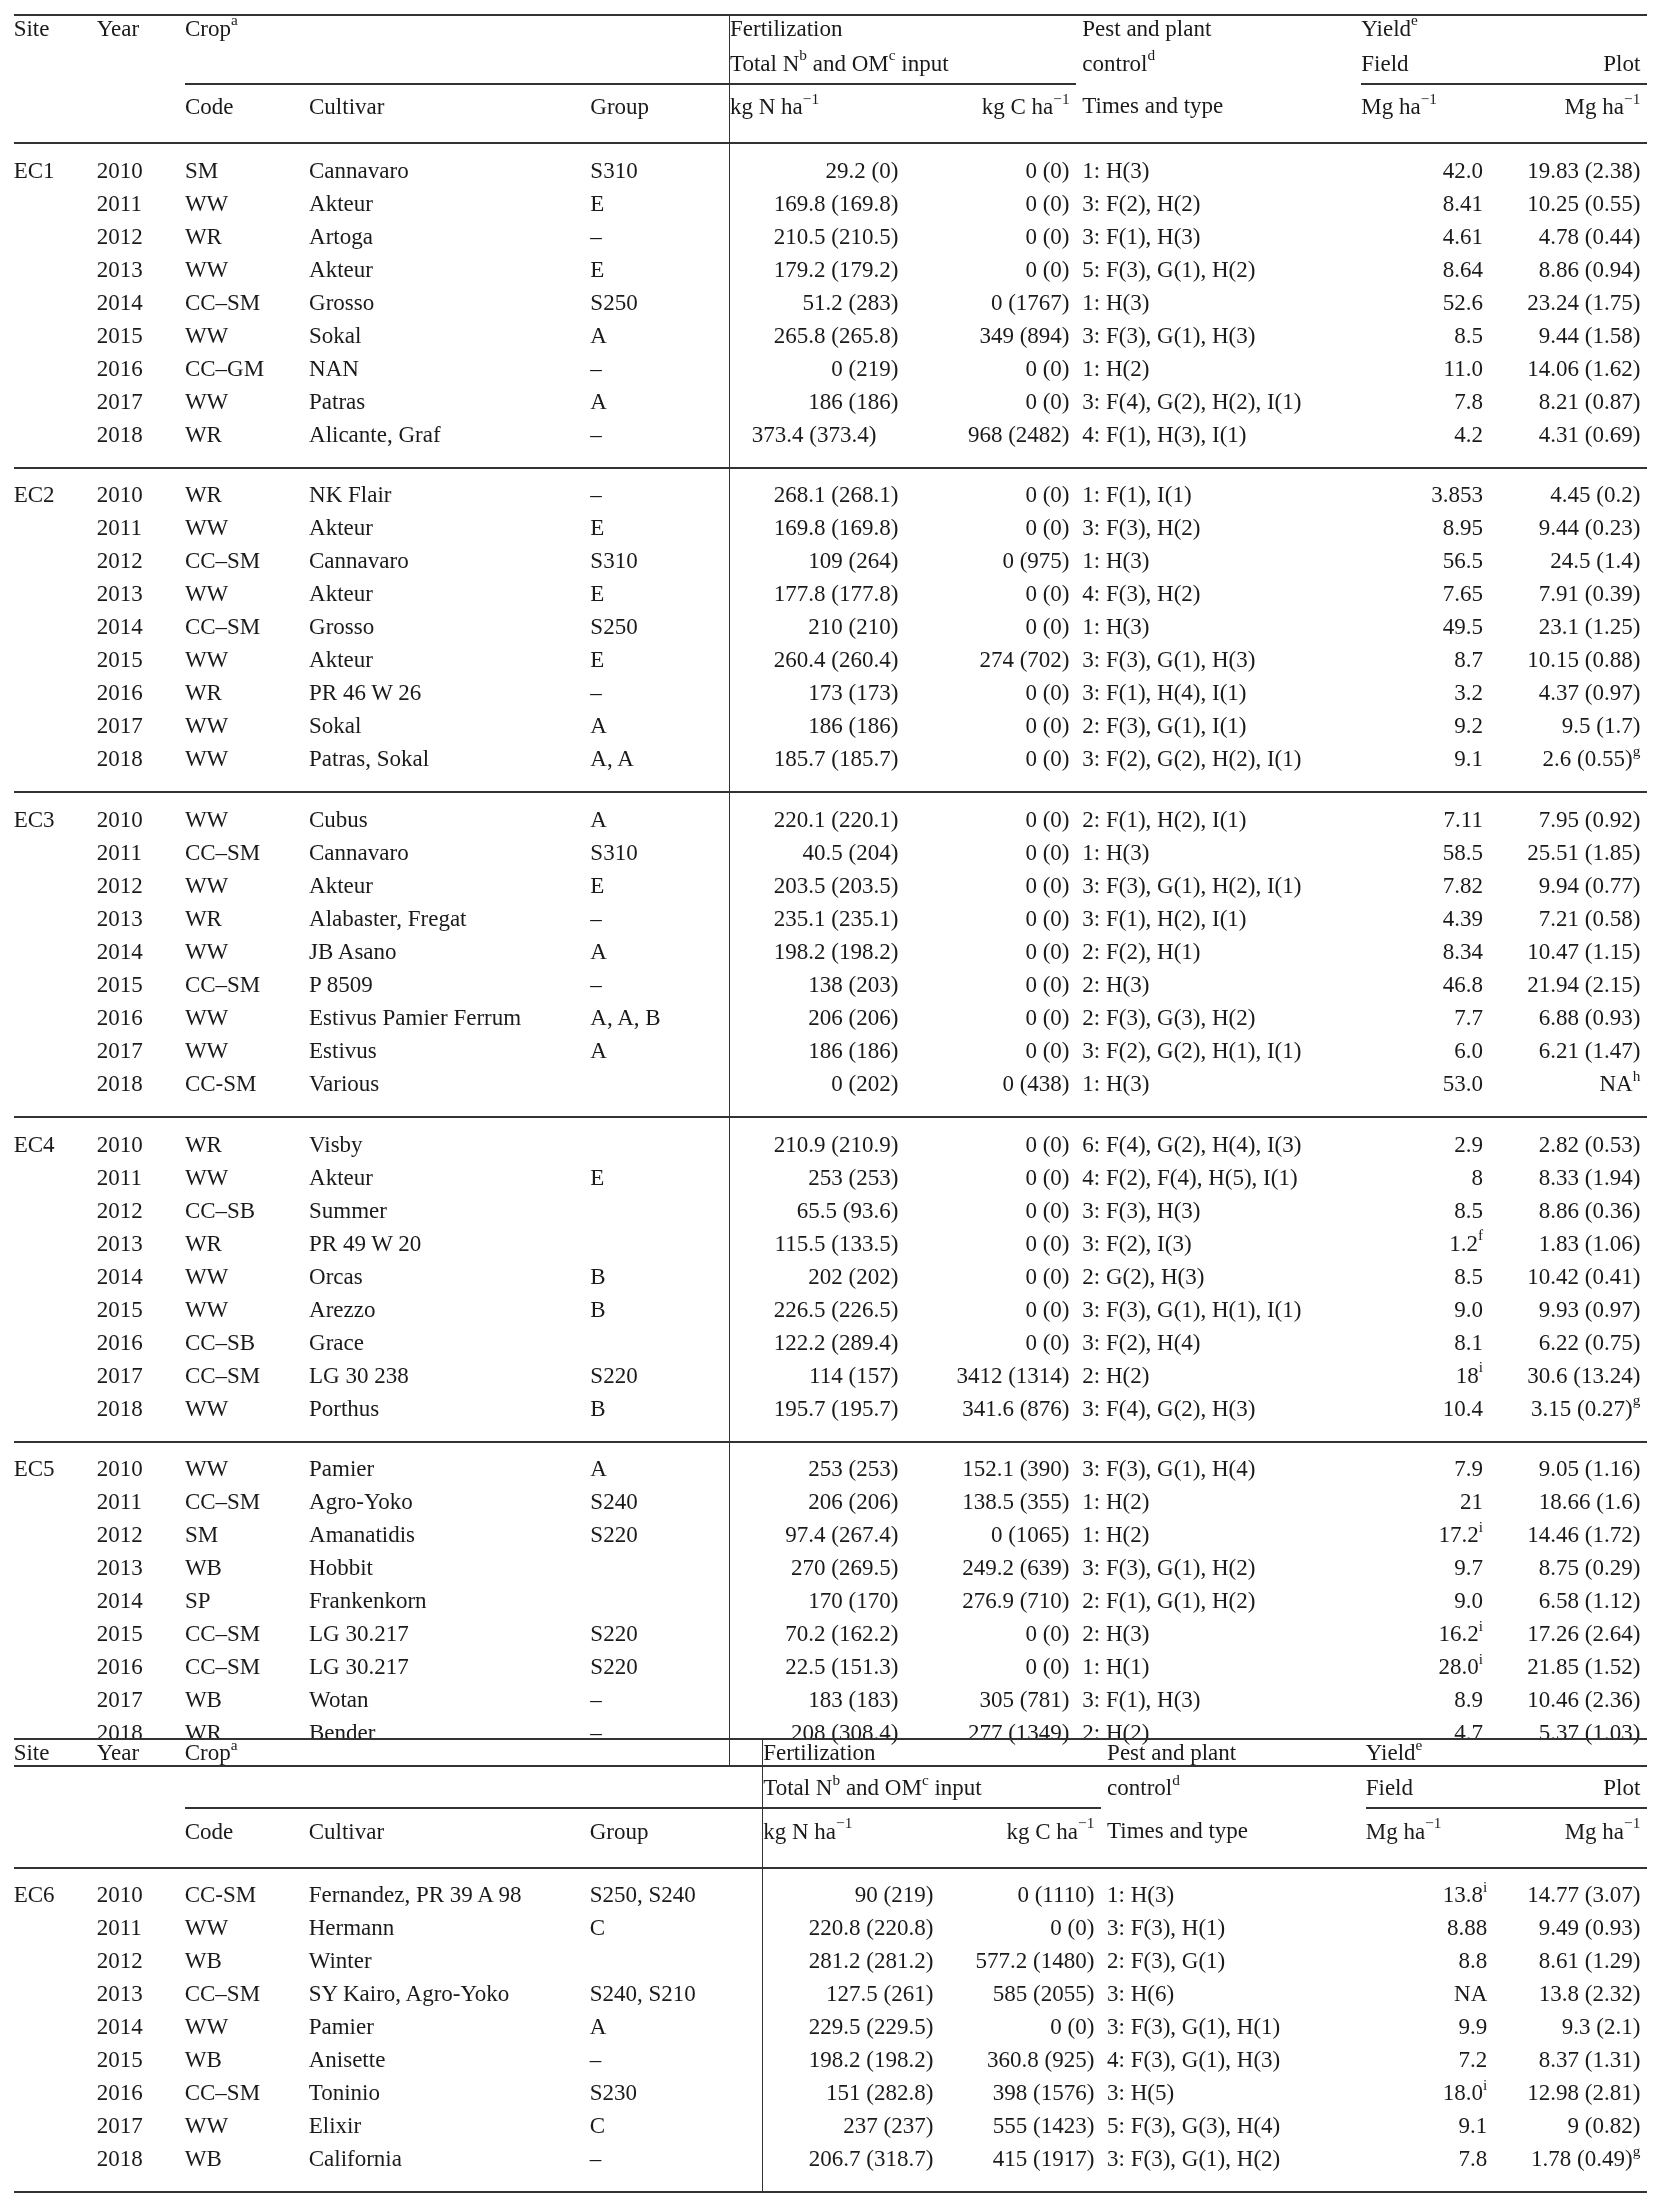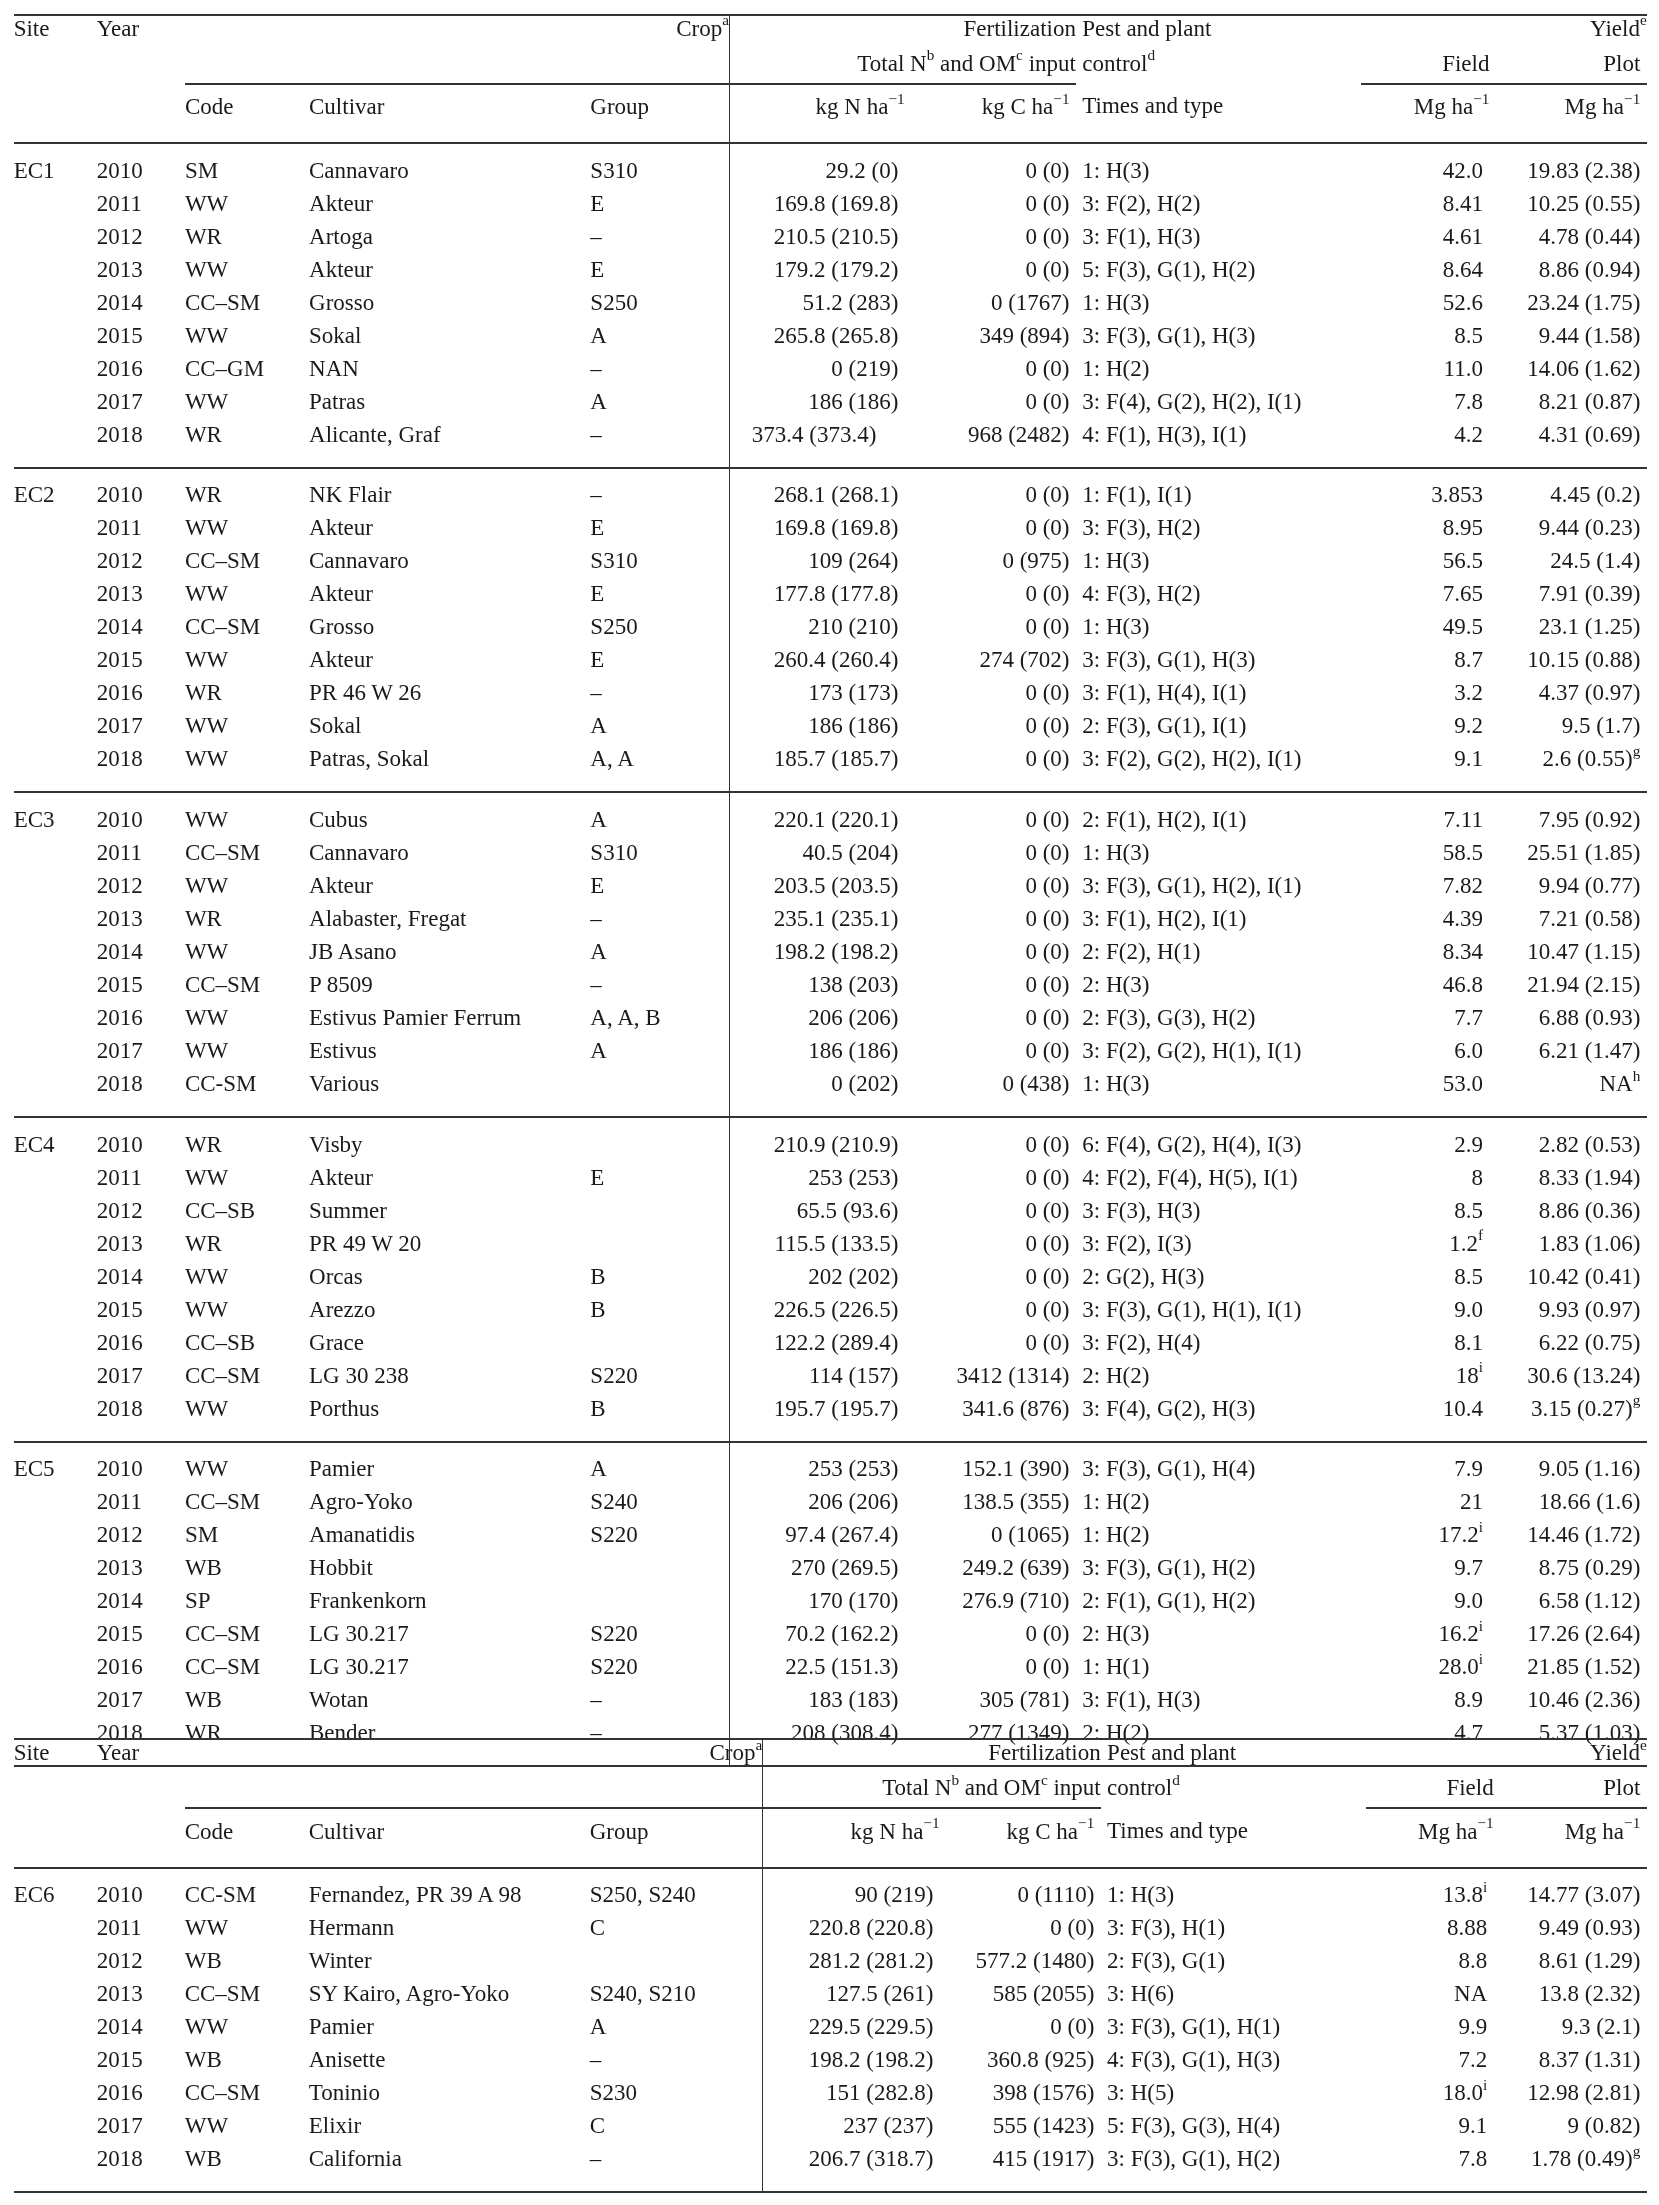--- a/index.html
+++ b/index.html
@@ -15,21 +15,21 @@
   table { border-collapse: collapse; width: 100%; table-layout: fixed; }
   td, th { padding: 0; font-weight: normal; white-space: nowrap; vertical-align: top; }
   .rule-top { border-top: 2.4px solid #333; }
   .rule-bot { border-bottom: 2.4px solid #333; }
   thead tr.h1 th { height: 35px; }
   thead tr.h2 th { height: 32px; }
   thead tr.h3 th { height: 48px; padding-top: 9.6px; }
   tbody td { height: 33px; line-height: 33px; }
   tbody tr.first td { padding-top: 9.6px; }
   tbody tr.last td { padding-bottom: 16px; }
-  .c { text-align: right; }
+  .c { text-align: left; }
   .r { text-align: right; }
   .l { text-align: left; }
   .vline { border-left: 1.6px solid #333; }
   .subrule { border-bottom: 2.4px solid #333; }
   sup { font-size: 15.3px; line-height: 0; position: relative; top: -1.6px; }
   .pl8 { padding-left: 6.4px; }
   .pr8 { padding-right: 6.4px; }
 </style>
 </head>
 <body>

